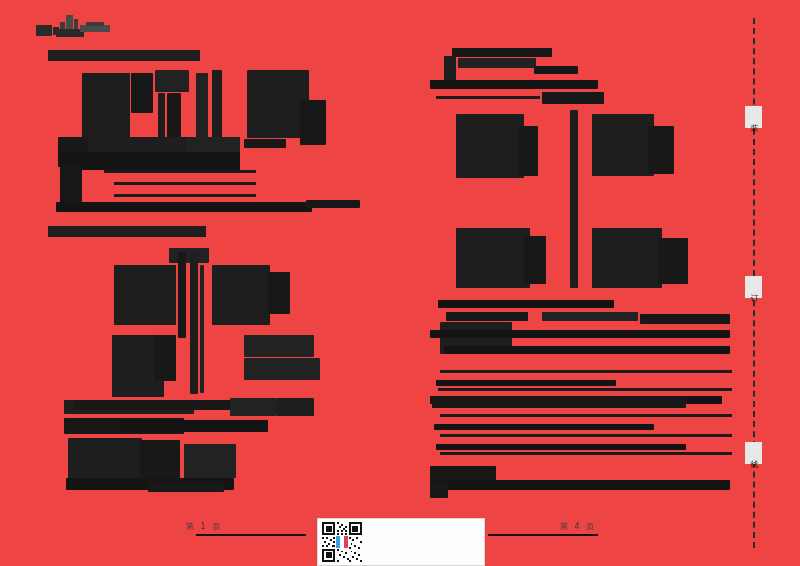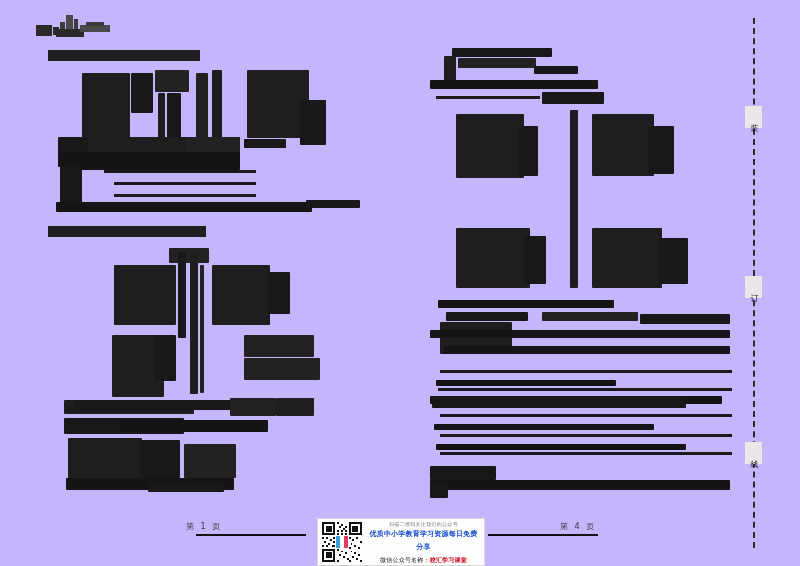--- a/index.html
+++ b/index.html
@@ -3,21 +3,21 @@
 <meta charset="utf-8">
 <title>Scanned Exam Worksheet</title>
 <style>
   html,body{margin:0;padding:0;background:#000;}
   body{
     font-family:"DejaVu Sans","Liberation Sans",sans-serif;
     width:800px;height:566px;overflow:hidden;position:relative;
   }
   #page{
     position:absolute;left:0;top:0;width:800px;height:566px;
-    background:#c4b5fd;overflow:hidden;
+    background:#ef4444;overflow:hidden;
   }
 
   
   .ink{position:absolute;background:#1f1e1e;border-radius:1px;}
   .ink.d2{background:#232222;}
   .ink.d3{background:#191818;}
   .ink.d4{background:#151414;}
 
   
   .head-bar{position:absolute;background:#201f1f;}
@@ -289,22 +289,15 @@
             <rect x="13" y="8" width="1" height="1"></rect>
         </g>
       </svg>
       <div class="qr-center">
         <i class="qr-c1"></i>
           <i class="qr-c2"></i>
           <i class="qr-c3"></i>
       </div>
     </div>
 
-    <div class="bn-text">
-      <div class="bn-l1">扫描二维码关注我们的公众号</div>
-      <div class="bn-l2">优质中小学教育学习资源每日免费分享</div>
-      <div class="bn-l3">
-        <span>微信公众号名称：</span><b>校汇学习课堂</b>
-      </div>
-    </div>
   </div>
 
 </div>
 
 </body></html>

